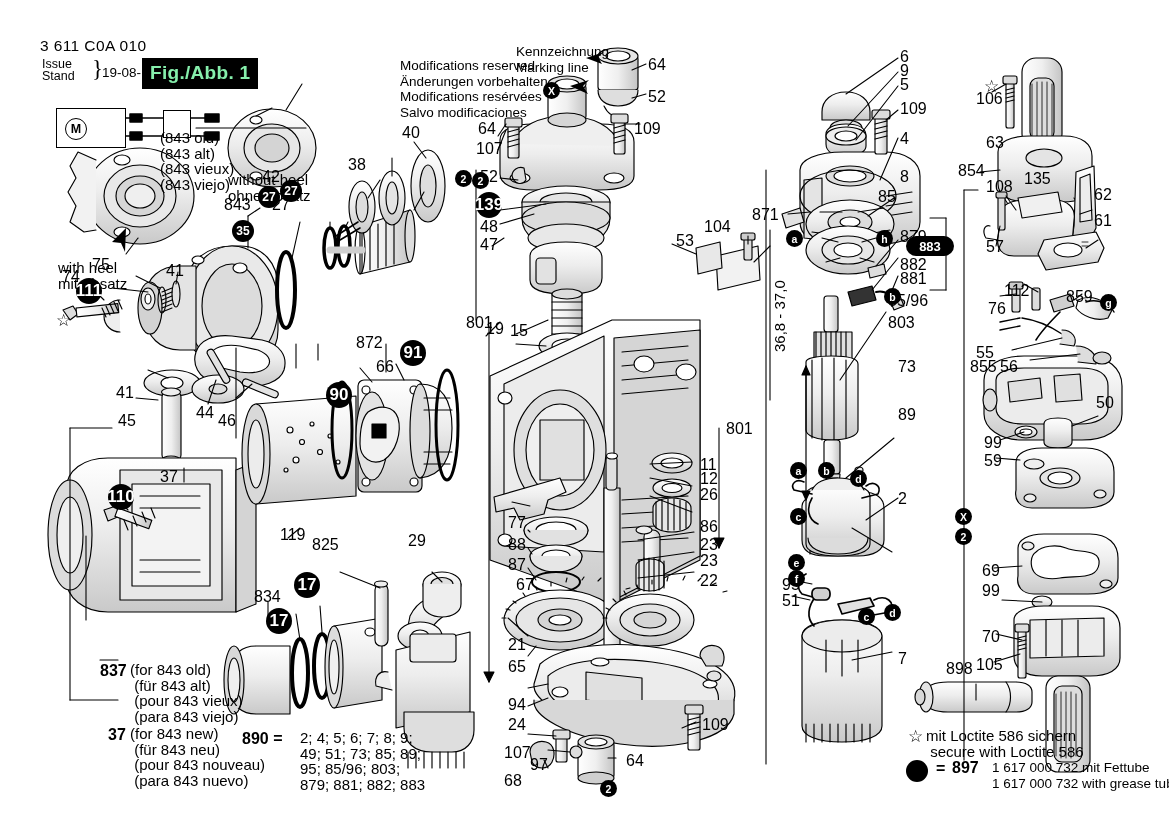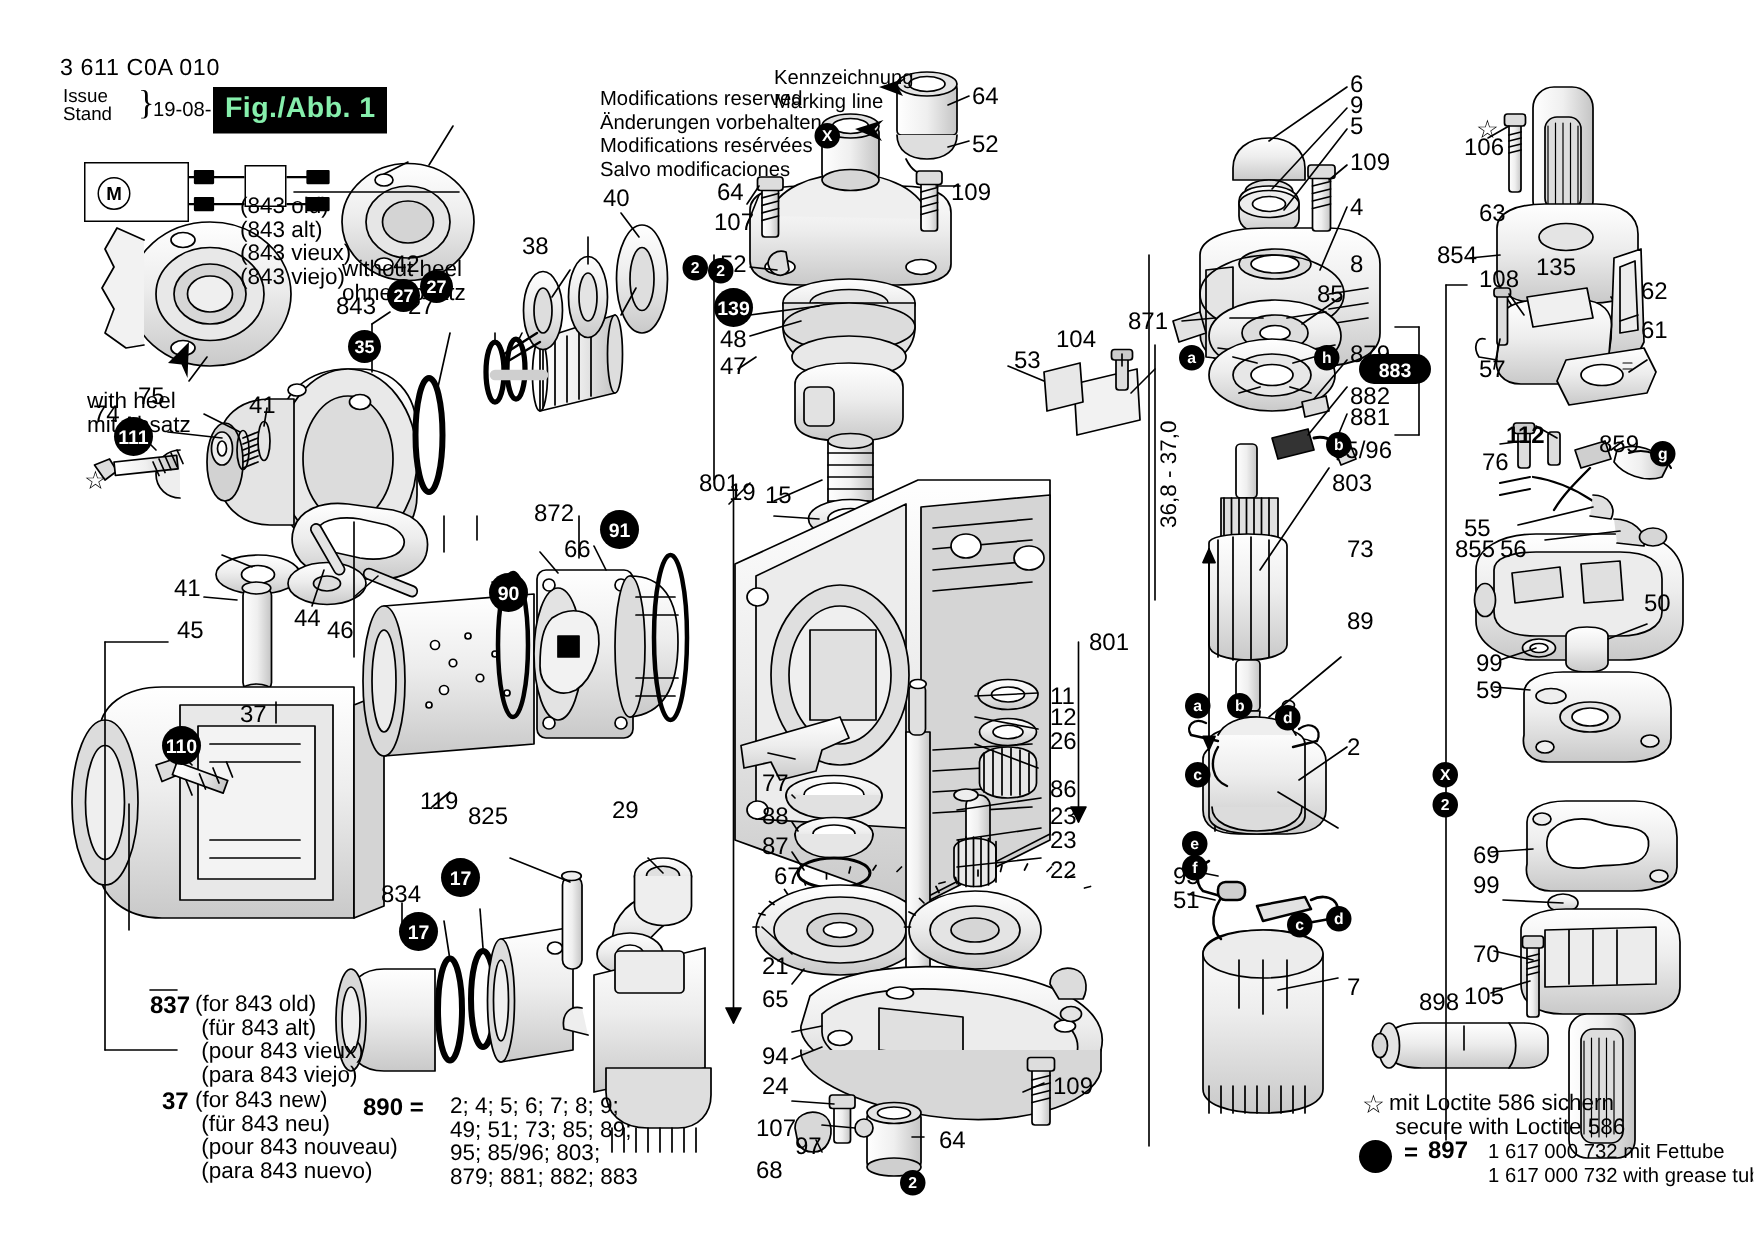--- a/index.html
+++ b/index.html
@@ -100,21 +100,21 @@
     border-radius: 50%;
     background: #000;
     color: #fff;
     font-size: 12.5px;
     font-weight: bold;
     text-align: center;
     display: flex;
     align-items: center;
     justify-content: center;
   }
-  .badge-lg { width: 26px; height: 26px; font-size: 13px; }
+  .badge-lg { width: 26px; height: 26px; font-size: 17px; }
   .badge-md { width: 22px; height: 22px; font-size: 12px; }
   .badge-sm { width: 17px; height: 17px; font-size: 10.5px; }
   .badge-dot { width: 22px; height: 22px; }
   .badge-oval {
     background:#000; color:#fff; border-radius: 11px;
     font-size: 13px; font-weight: bold;
     display:flex; align-items:center; justify-content:center;
     padding: 1px 6px;
   }
 
@@ -981,21 +981,21 @@
   <div class="abs num" style="left:898px; top:650px;">7</div>
 
   <div class="abs num" style="left:976px; top:90px;">106</div>
   <div class="abs num" style="left:986px; top:134px;">63</div>
   <div class="abs num" style="left:958px; top:162px;">854</div>
   <div class="abs num" style="left:986px; top:178px;">108</div>
   <div class="abs num" style="left:1024px; top:170px;">135</div>
   <div class="abs num" style="left:1094px; top:186px;">62</div>
   <div class="abs num" style="left:1094px; top:212px;">61</div>
   <div class="abs num" style="left:986px; top:238px;">57</div>
-  <div class="abs num" style="left:1004px; top:282px;font-weight:bold;">112</div>
+  <div class="abs num" style="left:1004px; top:282px;">112</div>
   <div class="abs num" style="left:988px; top:300px;">76</div>
   <div class="abs num" style="left:1066px; top:288px;">859</div>
   <div class="abs num" style="left:976px; top:344px;">55</div>
   <div class="abs num" style="left:970px; top:358px;">855</div>
   <div class="abs num" style="left:1000px; top:358px;">56</div>
   <div class="abs num" style="left:1096px; top:394px;">50</div>
   <div class="abs num" style="left:984px; top:434px;">99</div>
   <div class="abs num" style="left:984px; top:452px;">59</div>
   <div class="abs num" style="left:982px; top:562px;">69</div>
   <div class="abs num" style="left:982px; top:582px;">99</div>

